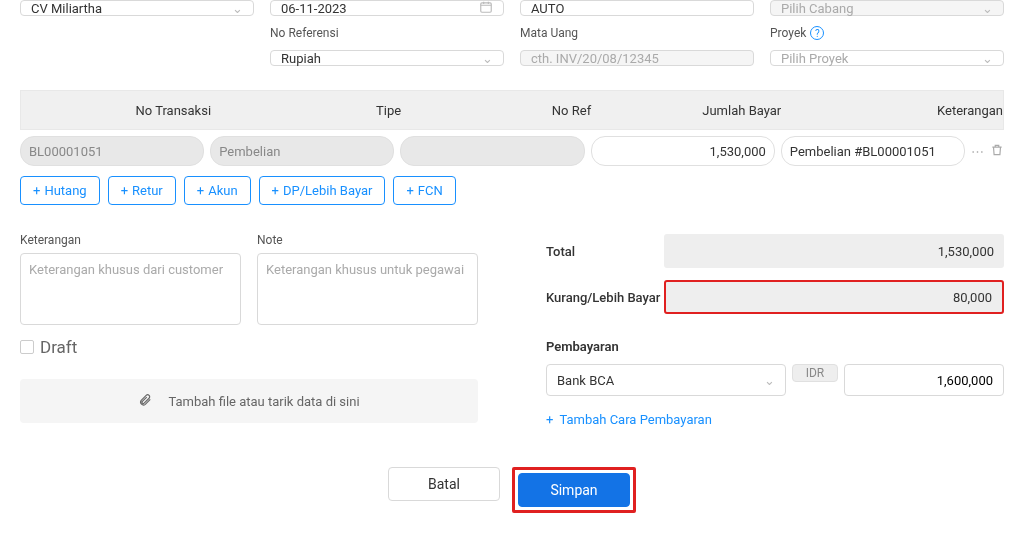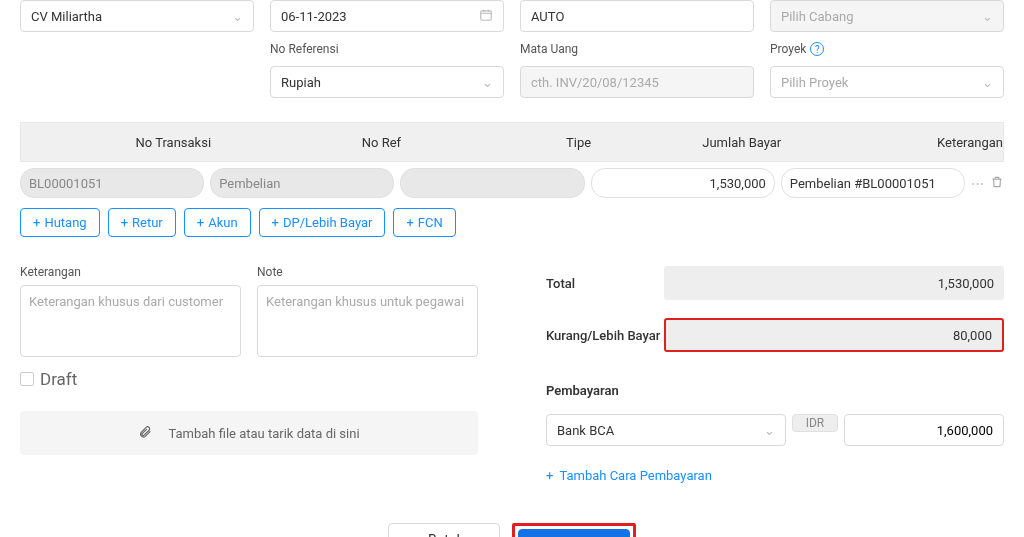--- a/index.html
+++ b/index.html
@@ -1,21 +1,21 @@
 <!DOCTYPE html>
 <html><head>
 <meta charset="utf-8">
 <style>
   * { box-sizing: border-box; font-family: -apple-system, BlinkMacSystemFont, "Segoe UI", Roboto, sans-serif; }
   body { margin: 0; padding: 0 20px 20px 20px; font-size: 13px; color: #333; background: #fff; width: 1024px; }
   .row { display: flex; gap: 16px; margin-bottom: 10px; }
   .col { flex: 1; display: flex; flex-direction: column; gap: 6px; }
   .label { font-size: 12px; color: #555; display:flex; align-items:center; gap:4px;}
   .input, .select, .date {
-    height: 32px; border: 1px solid #d9d9d9; border-radius: 4px; padding: 0 10px;
+    height: 16px; border: 1px solid #d9d9d9; border-radius: 4px; padding: 0 10px;
     background: #fff; display: flex; align-items: center; justify-content: space-between;
     color: #333; font-size: 13px; position: relative;
   }
   .select .caret, .input .caret { color: #bbb; }
   .placeholder { color: #aaa; }
   .disabled-input { background: #f5f5f5; color:#aaa; }
   .help-icon { width:14px; height:14px; border-radius:50%; border:1px solid #1890ff; color:#1890ff; display:inline-flex; align-items:center; justify-content:center; font-size:10px; }
   
   .table-wrap { margin-top: 24px; }
   .thead { display: flex; background: #f0f0f0; height: 40px; align-items: center; border:1px solid #e8e8e8; }
@@ -31,21 +31,21 @@
   .lower { display:flex; gap:40px; margin-top:28px; }
   .left-lower { flex:1; display:flex; flex-direction:column; gap:12px; }
   .notes { display:flex; gap:16px; }
   .note-col { flex:1; display:flex; flex-direction:column; gap:6px; }
   textarea.ta { height:72px; border:1px solid #d9d9d9; border-radius:4px; padding:8px; font-size:13px; resize:none; color:#333; font-family:inherit;}
   textarea.ta::placeholder{color:#aaa;}
   .draft { display:flex; align-items:center; gap:6px; color:#666; font-size:17px; }
   .draft-box { width:14px; height:14px; border:1px solid #ccc; border-radius:2px; }
   .upload { background:#f5f5f5; border-radius:4px; height:44px; display:flex; align-items:center; justify-content:center; gap:16px; color:#666; margin-top:10px;}
   
-  .right-lower { flex:1; display:flex; flex-direction:column; gap:16px;margin-left:28px; }
+  .right-lower { flex:1; display:flex; flex-direction:column; gap:10px;margin-left:28px; }
   .sum-row { display:flex; align-items:center; height:36px; }
   .sum-label { flex:1; font-size:13px; color:#333; font-weight:500; }
   .sum-val { width:340px; height:34px; display:flex; align-items:center; justify-content:flex-end; padding:0 10px; border-radius:3px; font-size:13px; }
   .sum-val.readonly { background:#eee; }
   .highlight-red { border:2px solid #e02020; }
   
   .pay-label { font-weight:600; margin-top:14px; }
   .pay-row { display:flex; gap:6px; }
   .pay-select { flex:1; height:32px; border:1px solid #d9d9d9; border-radius:4px; display:flex; align-items:center; justify-content:space-between; padding:0 10px; }
   .pay-cur { width:46px; height:18px; background:#eee; border:1px solid #e0e0e0; border-radius:4px; display:flex; align-items:center; justify-content:center; color:#888; font-size:12px;}
@@ -128,22 +128,22 @@
     <div class="select">
       <span class="placeholder">Pilih Proyek</span>
       <span class="caret">⌄</span>
     </div>
   </div>
 </div>
 
 <div class="table-wrap">
   <div class="thead">
     <div class="th" style="flex:1.2">No Transaksi</div>
+    <div class="th" style="flex:1.2">Tipe</div>
     <div class="th" style="flex:1.2">No Ref</div>
-    <div class="th" style="flex:1.2">Tipe</div>
     <div class="th" style="flex:1.2">Jumlah Bayar</div>
     <div class="th" style="flex:1.4">Keterangan</div>
   </div>
   <div class="trow">
     <div class="cell-input cell-disabled" style="flex:1.2">BL00001051</div>
     <div class="cell-input cell-disabled" style="flex:1.2">Pembelian</div>
     <div class="cell-input cell-disabled" style="flex:1.2"></div>
     <div class="cell-input cell-right" style="flex:1.2">1,530,000</div>
     <div class="cell-input" style="flex:1.2">Pembelian #BL00001051</div>
     <span class="dots-icon">⋯</span>

